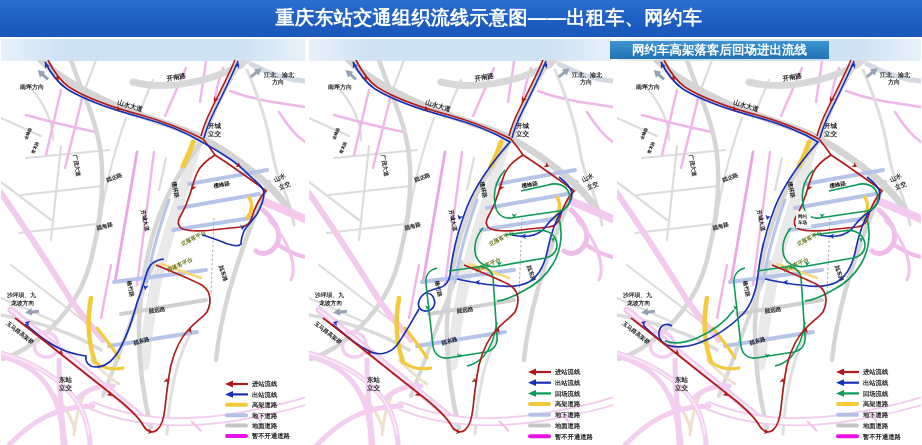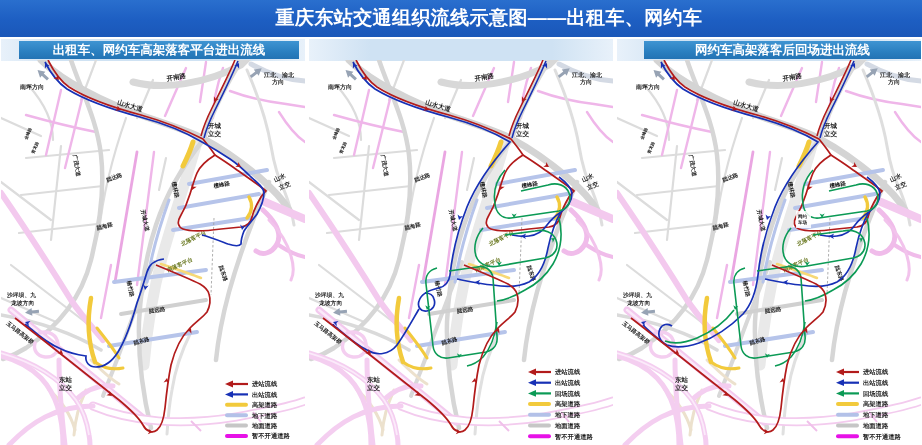--- a/index.html
+++ b/index.html
@@ -13,24 +13,23 @@
 <div id="wrap">
 
 <div id="hdr">重庆东站交通组织流线示意图——出租车、网约车</div>
 
 <div class="strip" style="left:1px;width:304px;"></div>
 
 <div class="strip" style="left:309px;width:304px;"></div>
 
 <div class="strip" style="left:617px;width:304px;"></div>
 
-<div class="tbar" style="left:19px;width:280px;">出租车、网约车高架落客平台进出流线</div>
-
-
-<div class="tbar" style="left:644px;width:277px;">网约车高架落客后回场进出流线</div>
+
+
+<div class="tbar" style="left:610px;width:219px;">网约车高架落客后回场进出流线</div>
 <svg width="922" height="385" viewBox="0 0 922 385" style="position:absolute;left:0;top:60px;">
 <defs>
 <clipPath id="pc">
           <rect x="0" y="-24" width="304" height="409"></rect>
         </clipPath>
 <g id="bm" font-family="Liberation Sans,sans-serif">
 
 <g stroke="#dcdcdc" stroke-width="2.2" fill="none" stroke-linecap="round">
 <path d="M 95,0 L 80,40"></path>
 <path d="M 28,26 C 44,44 52,62 52,80"></path>

